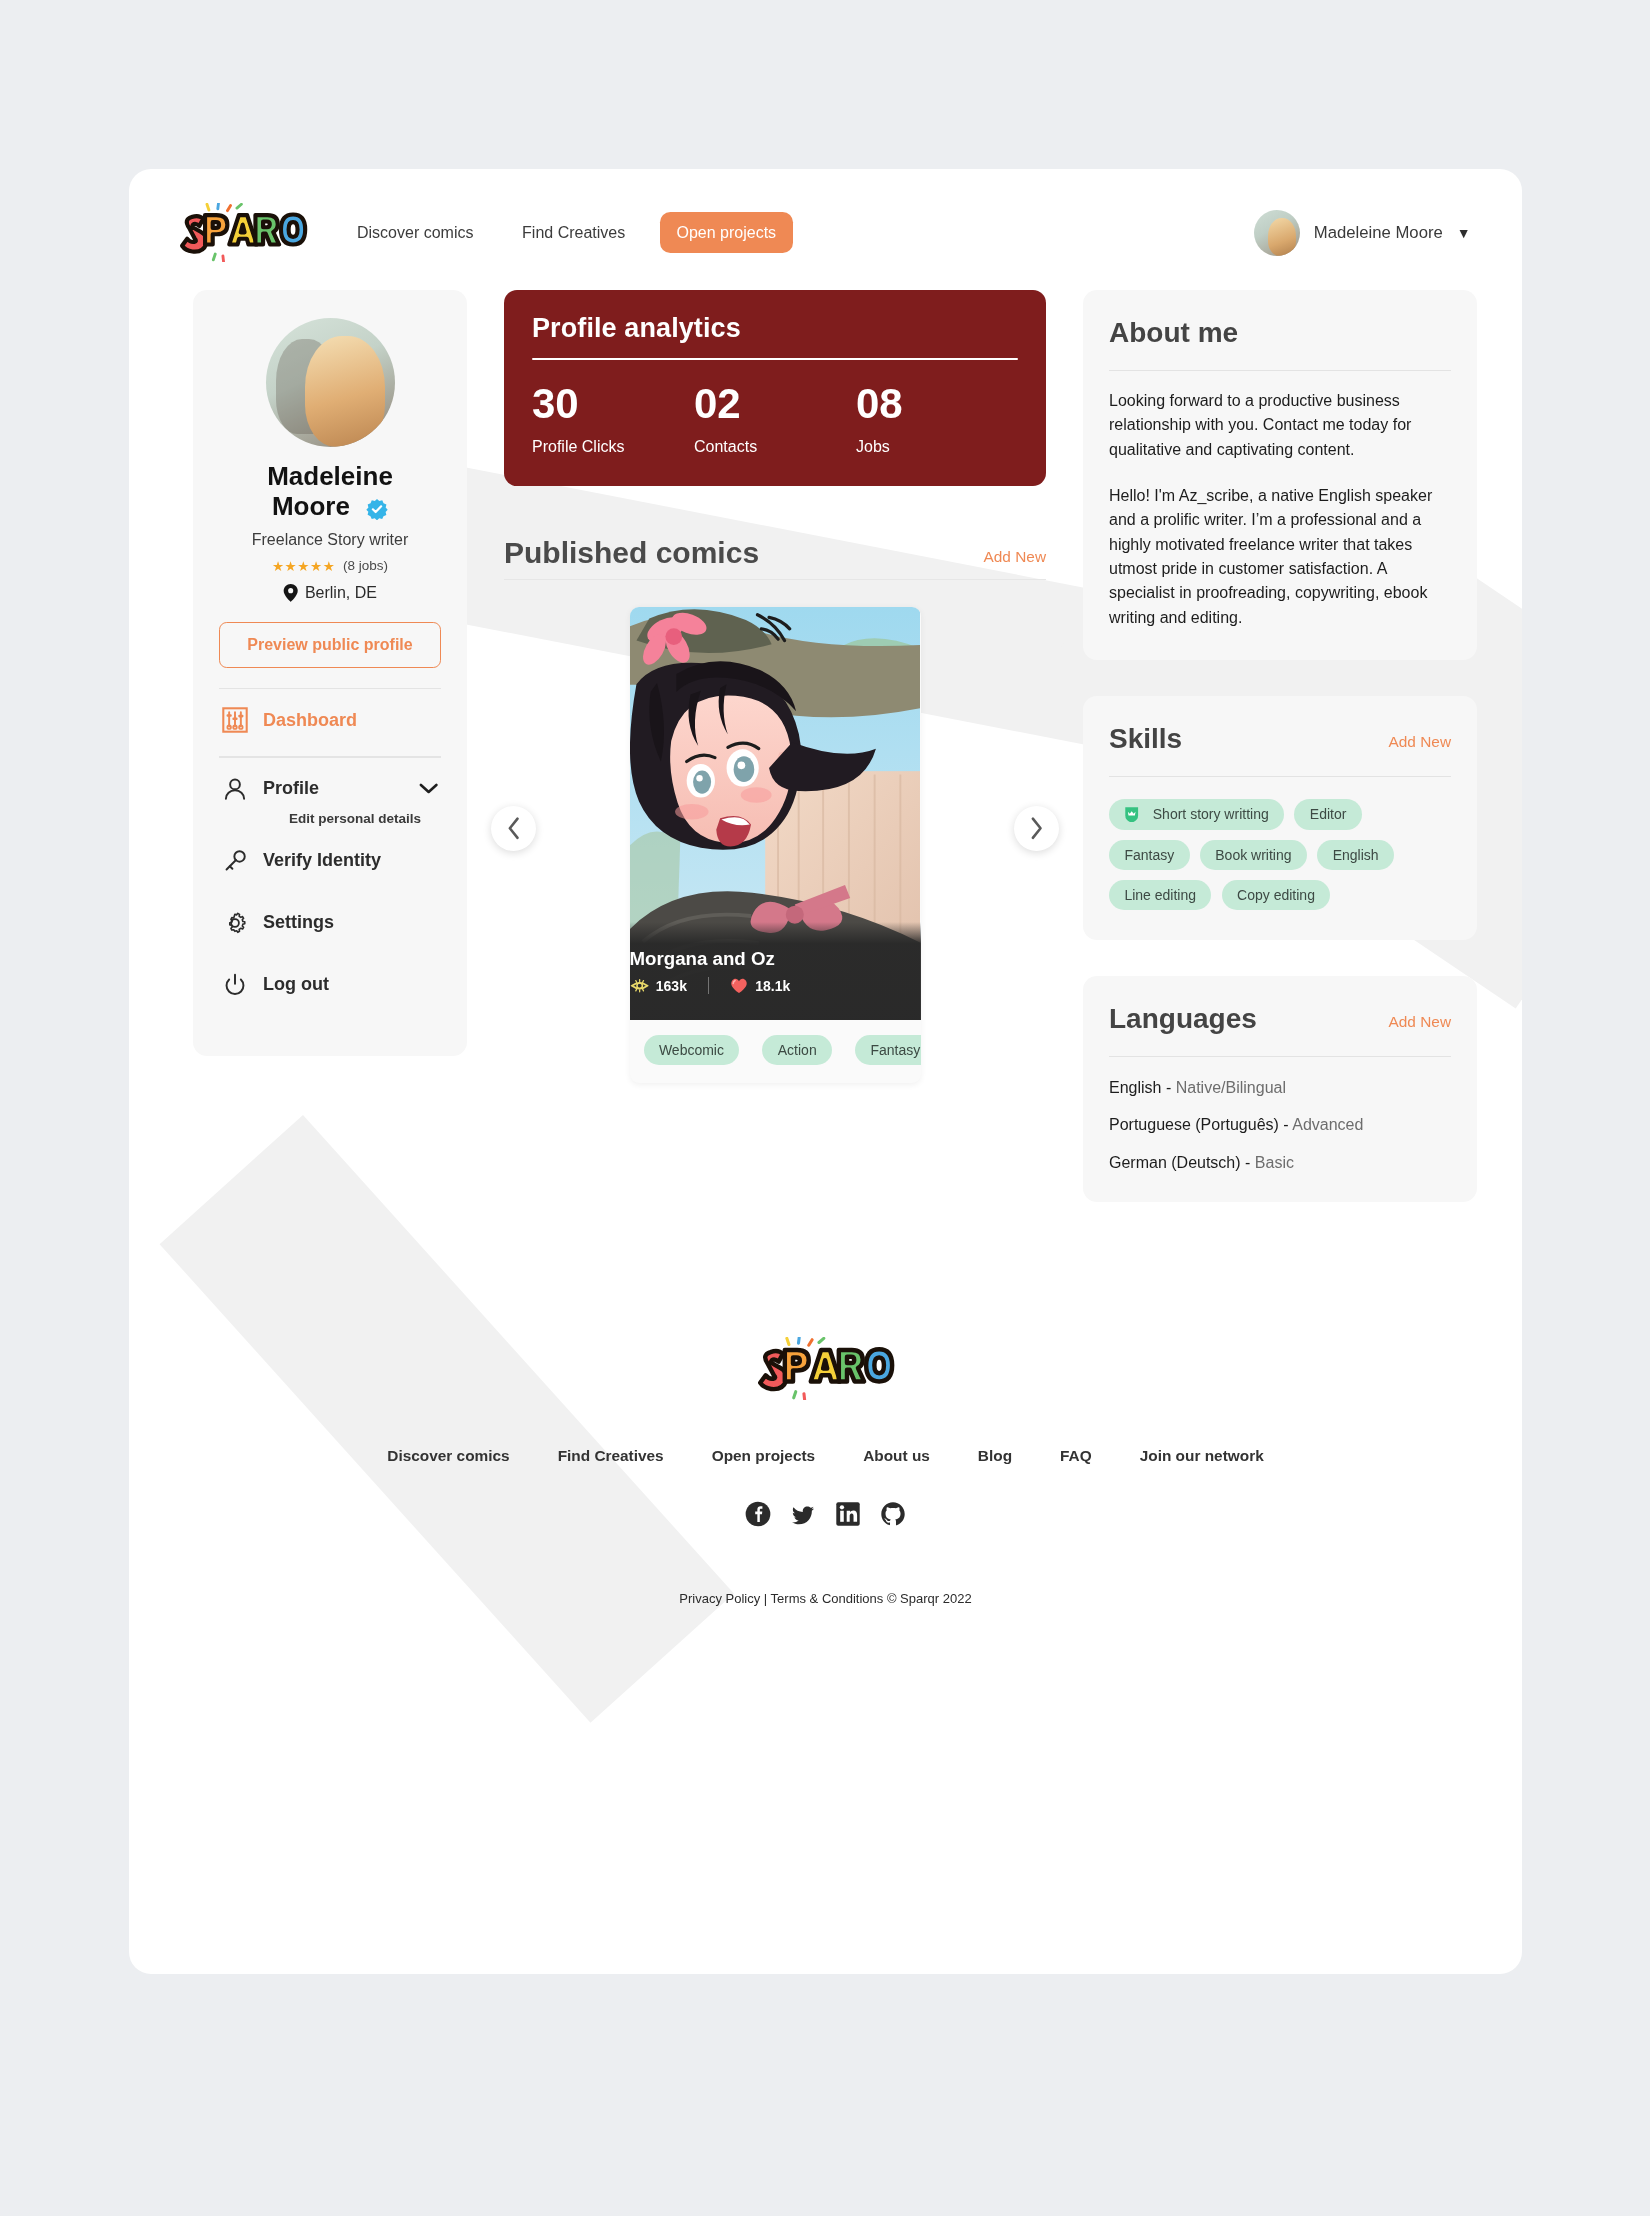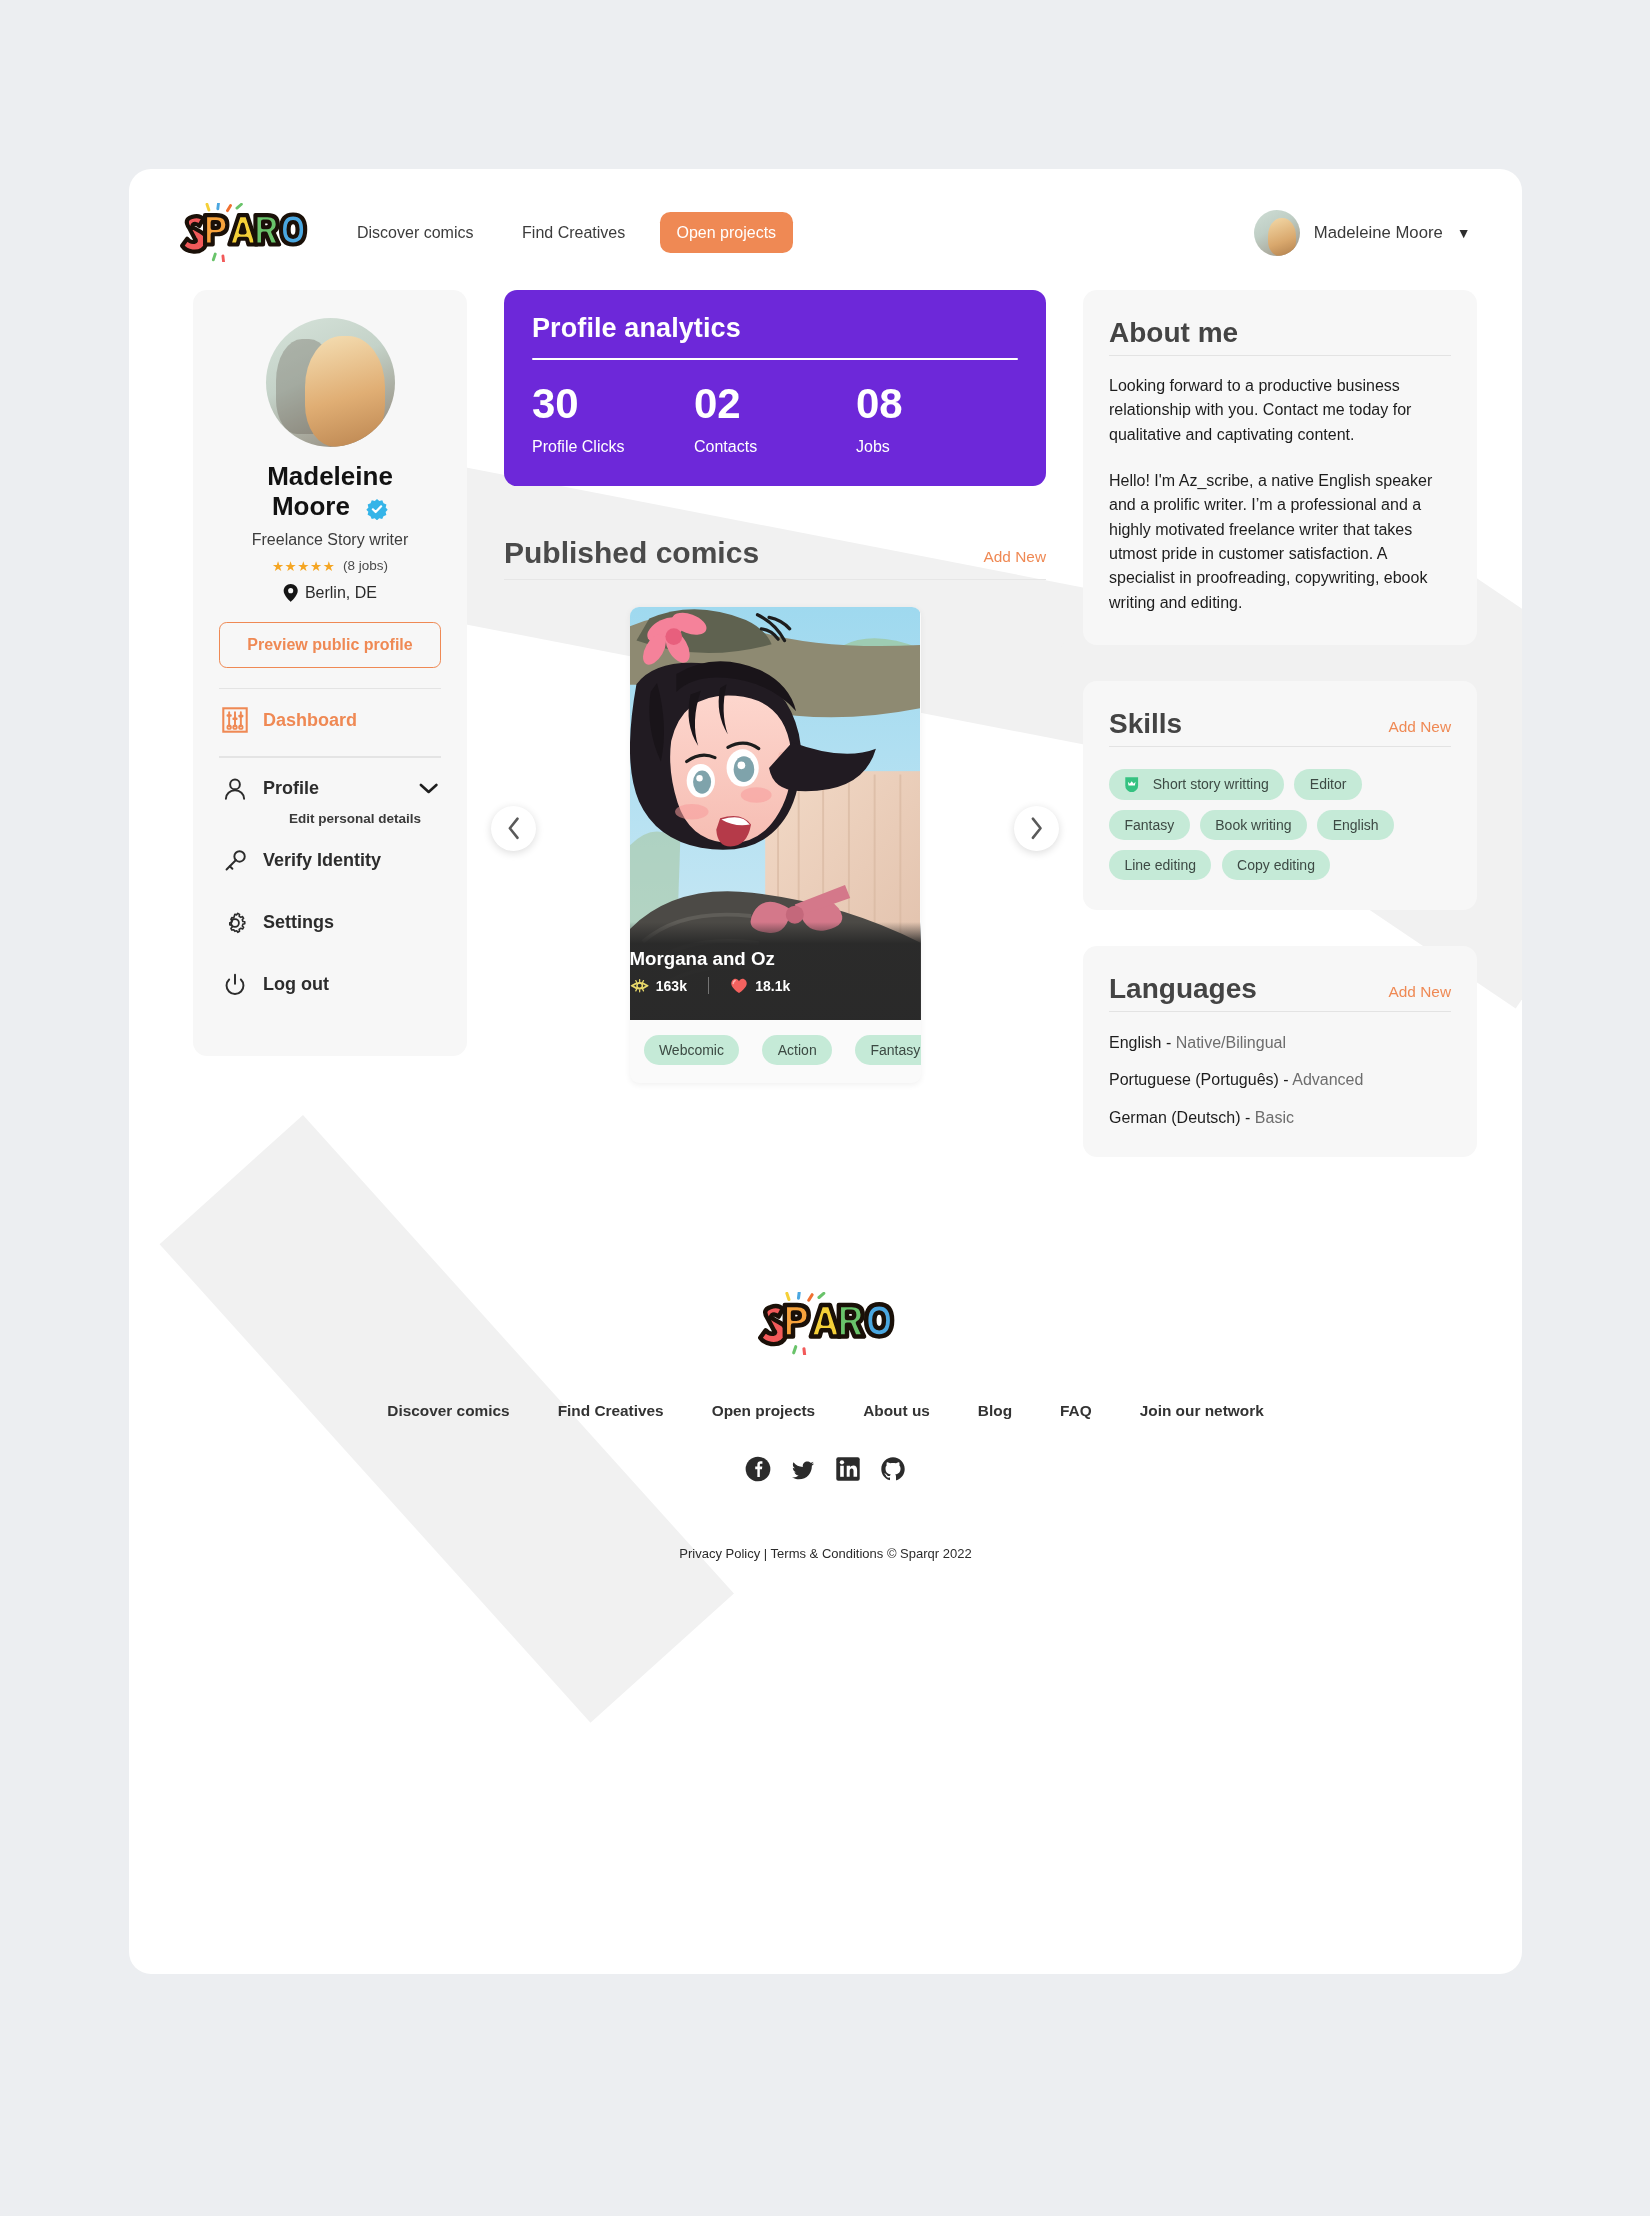--- a/index.html
+++ b/index.html
@@ -212,21 +212,21 @@
     color: #3a3a3a;
     padding-left: 70px;
     margin-top: -9px;
     margin-bottom: 3.9px;
   }
 
   
   .center-col { display: flex; flex-direction: column; }
 
   .analytics-card {
-    background: #6d28d9;
+    background: #7f1d1d;
     border-radius: 13px;
     padding: 23px 28px 30px 28px;
     color: #fff;
   }
   .analytics-title {
     font-size: 27px;
     font-weight: bold;
     letter-spacing: 0.1px;
   }
   .analytics-rule {
@@ -328,21 +328,21 @@
   .panel {
     background: #f7f7f7;
     border-radius: 14px;
     padding: 27px 26px 30px 26px;
   }
   .panel-head {
     display: flex;
     align-items: flex-end;
     justify-content: space-between;
     border-bottom: 1.9px solid #e3e3e3;
-    padding-bottom: 6px;
+    padding-bottom: 21px;
   }
   .panel-title {
     font-size: 28px;
     font-weight: bold;
     color: #444444;
   }
   .panel-body { padding-top: 18px; }
   .about-para {
     font-size: 16px;
     line-height: 1.52;

